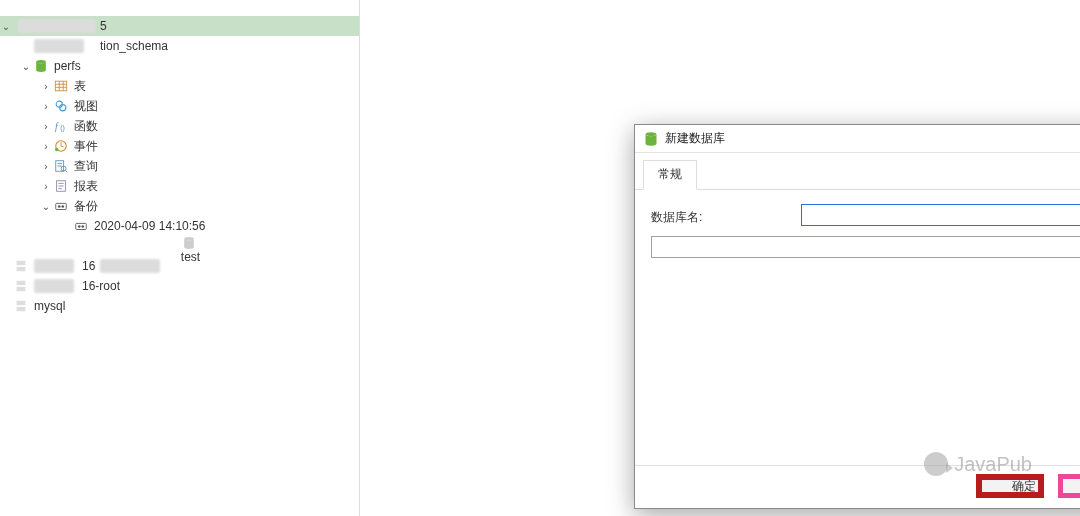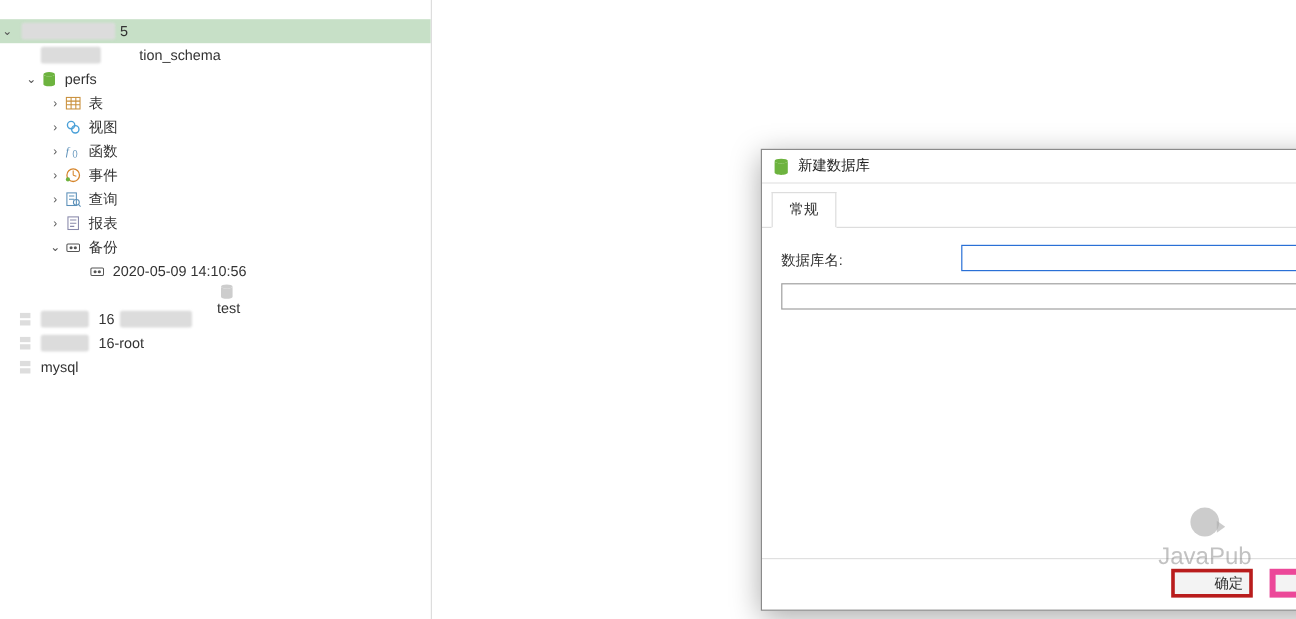--- a/index.html
+++ b/index.html
@@ -160,32 +160,31 @@
   }
   .dlg-btn {
     min-width: 68px;
     height: 24px;
     border:5px solid #ec4899;
     background:#f3f3f3;
     font-size:12px;
     cursor:pointer;
     display:flex;align-items:center;justify-content:center;
   }
-  .dlg-btn.primary { border:3px solid #b91c1c;padding-left:28px; }
+  .dlg-btn.primary { border:6px solid #b91c1c;padding-left:28px; }
 
   .watermark {
     position:absolute;
-    right: 37px;
+    right: 48px;
     bottom: 40px;
     font-size: 20px;
     color: rgba(120,120,120,0.45);
     display:flex;align-items:center;gap:6px;
     pointer-events:none;
     user-select:none;
-    flex-direction:column;
   }
   .wm-circle {
     width:24px;height:24px;border-radius:50%;
     background: rgba(170,170,170,0.6);
     position:relative;
   }
   .wm-circle::after {
     content:"";
     position:absolute; right:-5px; bottom:3px;
     border-left:7px solid rgba(170,170,170,0.6);
@@ -198,21 +197,21 @@
 
 <div class="sidebar">
   <div class="tree">
 
     <div class="tree-row highlighted" style="padding-left:0;">
       <span class="expander">⌄</span>
       <span class="blurred" style="left:18px; width:78px;"></span>
       <span class="label" style="padding-left:88px;">5</span>
     </div>
 
-    <div class="tree-row" style="padding-left:36px;text-align:center;">
+    <div class="tree-row" style="padding-left:20px;text-align:center;">
       <span class="expander"></span>
       <span class="blurred" style="left:34px; width:50px;"></span>
       <span class="label" style="padding-left:68px;">tion_schema</span>
     </div>
 
     <div class="tree-row" style="padding-left:20px;">
       <span class="expander">⌄</span>
       <span class="icon-slot">
         <svg class="i-db" viewBox="0 0 16 16">
             <ellipse cx="8" cy="3.2" rx="5.5" ry="2" fill="#6db33f"></ellipse>
@@ -312,21 +311,21 @@
 
     <div class="tree-row" style="padding-left:60px;">
       <span class="expander"></span>
       <span class="icon-slot">
         <svg class="i-backup" viewBox="0 0 16 16">
             <rect x="2" y="5" width="12" height="7" rx="1" fill="none" stroke="#555"></rect>
             <circle cx="6" cy="8.5" r="1.5" fill="#555"></circle>
             <circle cx="10" cy="8.5" r="1.5" fill="#555"></circle>
           </svg>
       </span>
-      <span class="label">2020-05-09 14:10:56</span>
+      <span class="label">2020-04-09 14:10:56</span>
     </div>
 
     <div class="tree-row" style="padding-left:20px;flex-direction:column;">
       <span class="expander"></span>
       <span class="icon-slot">
         <svg class="i-db-grey" viewBox="0 0 16 16">
             <ellipse cx="8" cy="3.2" rx="5.5" ry="2" fill="#6db33f"></ellipse>
             <path d="M2.5 3.2v9.6c0 1.1 2.5 2 5.5 2s5.5-.9 5.5-2V3.2c0 1.1-2.5 2-5.5 2s-5.5-.9-5.5-2z" fill="#6db33f"></path>
           </svg>
       </span>

